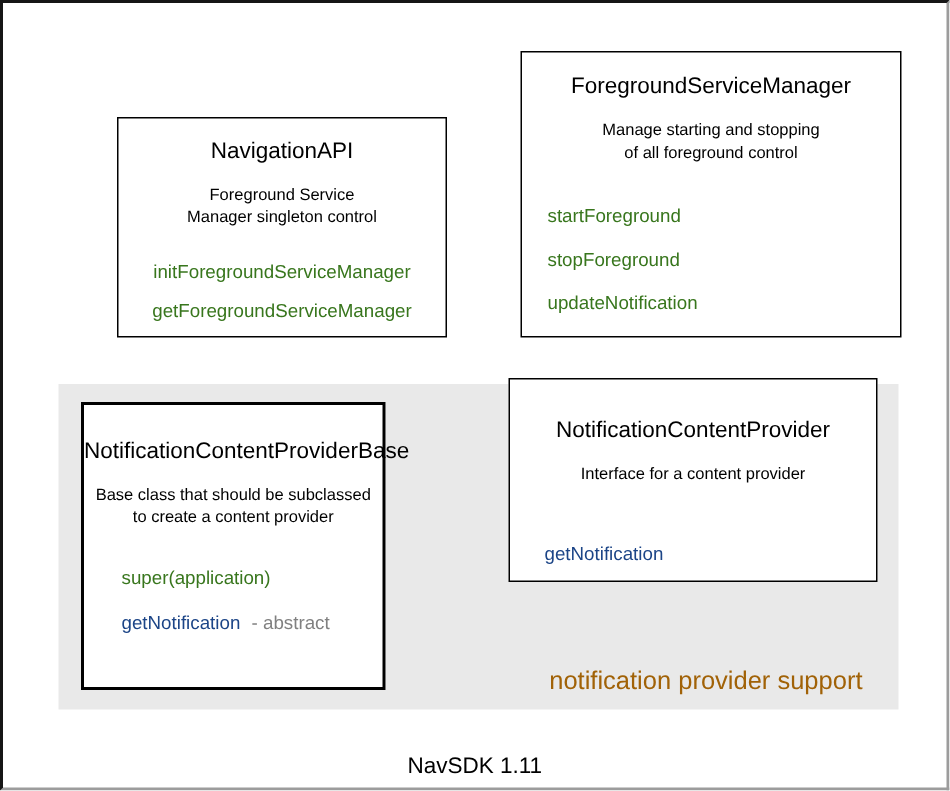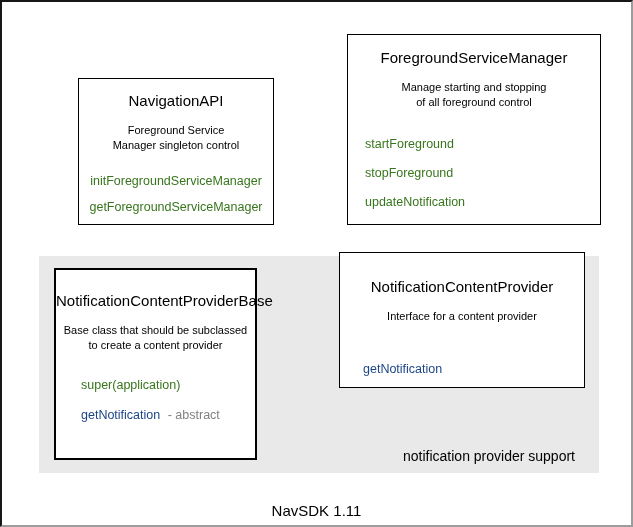--- a/index.html
+++ b/index.html
@@ -19,22 +19,22 @@
   }
   .panel {
     position: absolute;
     left: 37px; top: 254px;
     width: 560px; height: 217px;
     background: #e9e9e9;
   }
   .panel-label {
     position: absolute;
     right: 24px; bottom: 9px;
-    font-size: 14px;
-    color: #000000;
+    font-size: 17px;
+    color: #a16207;
   }
   .box {
     position: absolute;
     box-sizing: border-box;
     background: #ffffff;
     border: 1px solid #000000;
     text-align: center;
   }
   .box-title {
     font-size: 15px;
@@ -45,21 +45,21 @@
     margin-top: 13px;
     font-size: 11px;
     line-height: 15px;
     color: #000;
   }
   .methods { font-size: 12.5px; }
   .method-row { white-space: nowrap; }
   .suffix { margin-left: 4px; }
 
   
-  #box-nav { left: 76px; top: 76px; width: 196px; height: 147px; padding-top: 13px; }
+  #box-nav { left: 76px; top: 76px; width: 220px; height: 147px; padding-top: 13px; }
   #box-nav .methods { margin-top: 21px; }
   #box-nav .method-row { margin-bottom: 12px; }
 
   
   #box-fsm { left: 345px; top: 32px; width: 254px; height: 191px; padding-top: 14px; }
   #box-fsm .methods { margin-top: 27px; text-align: left; padding-left: 17px; }
   #box-fsm .method-row { margin-bottom: 15px; }
 
   
   #box-base { left: 52px; top: 266px; width: 203px; height: 192px; padding-top: 22px; border-width: 2px; }

